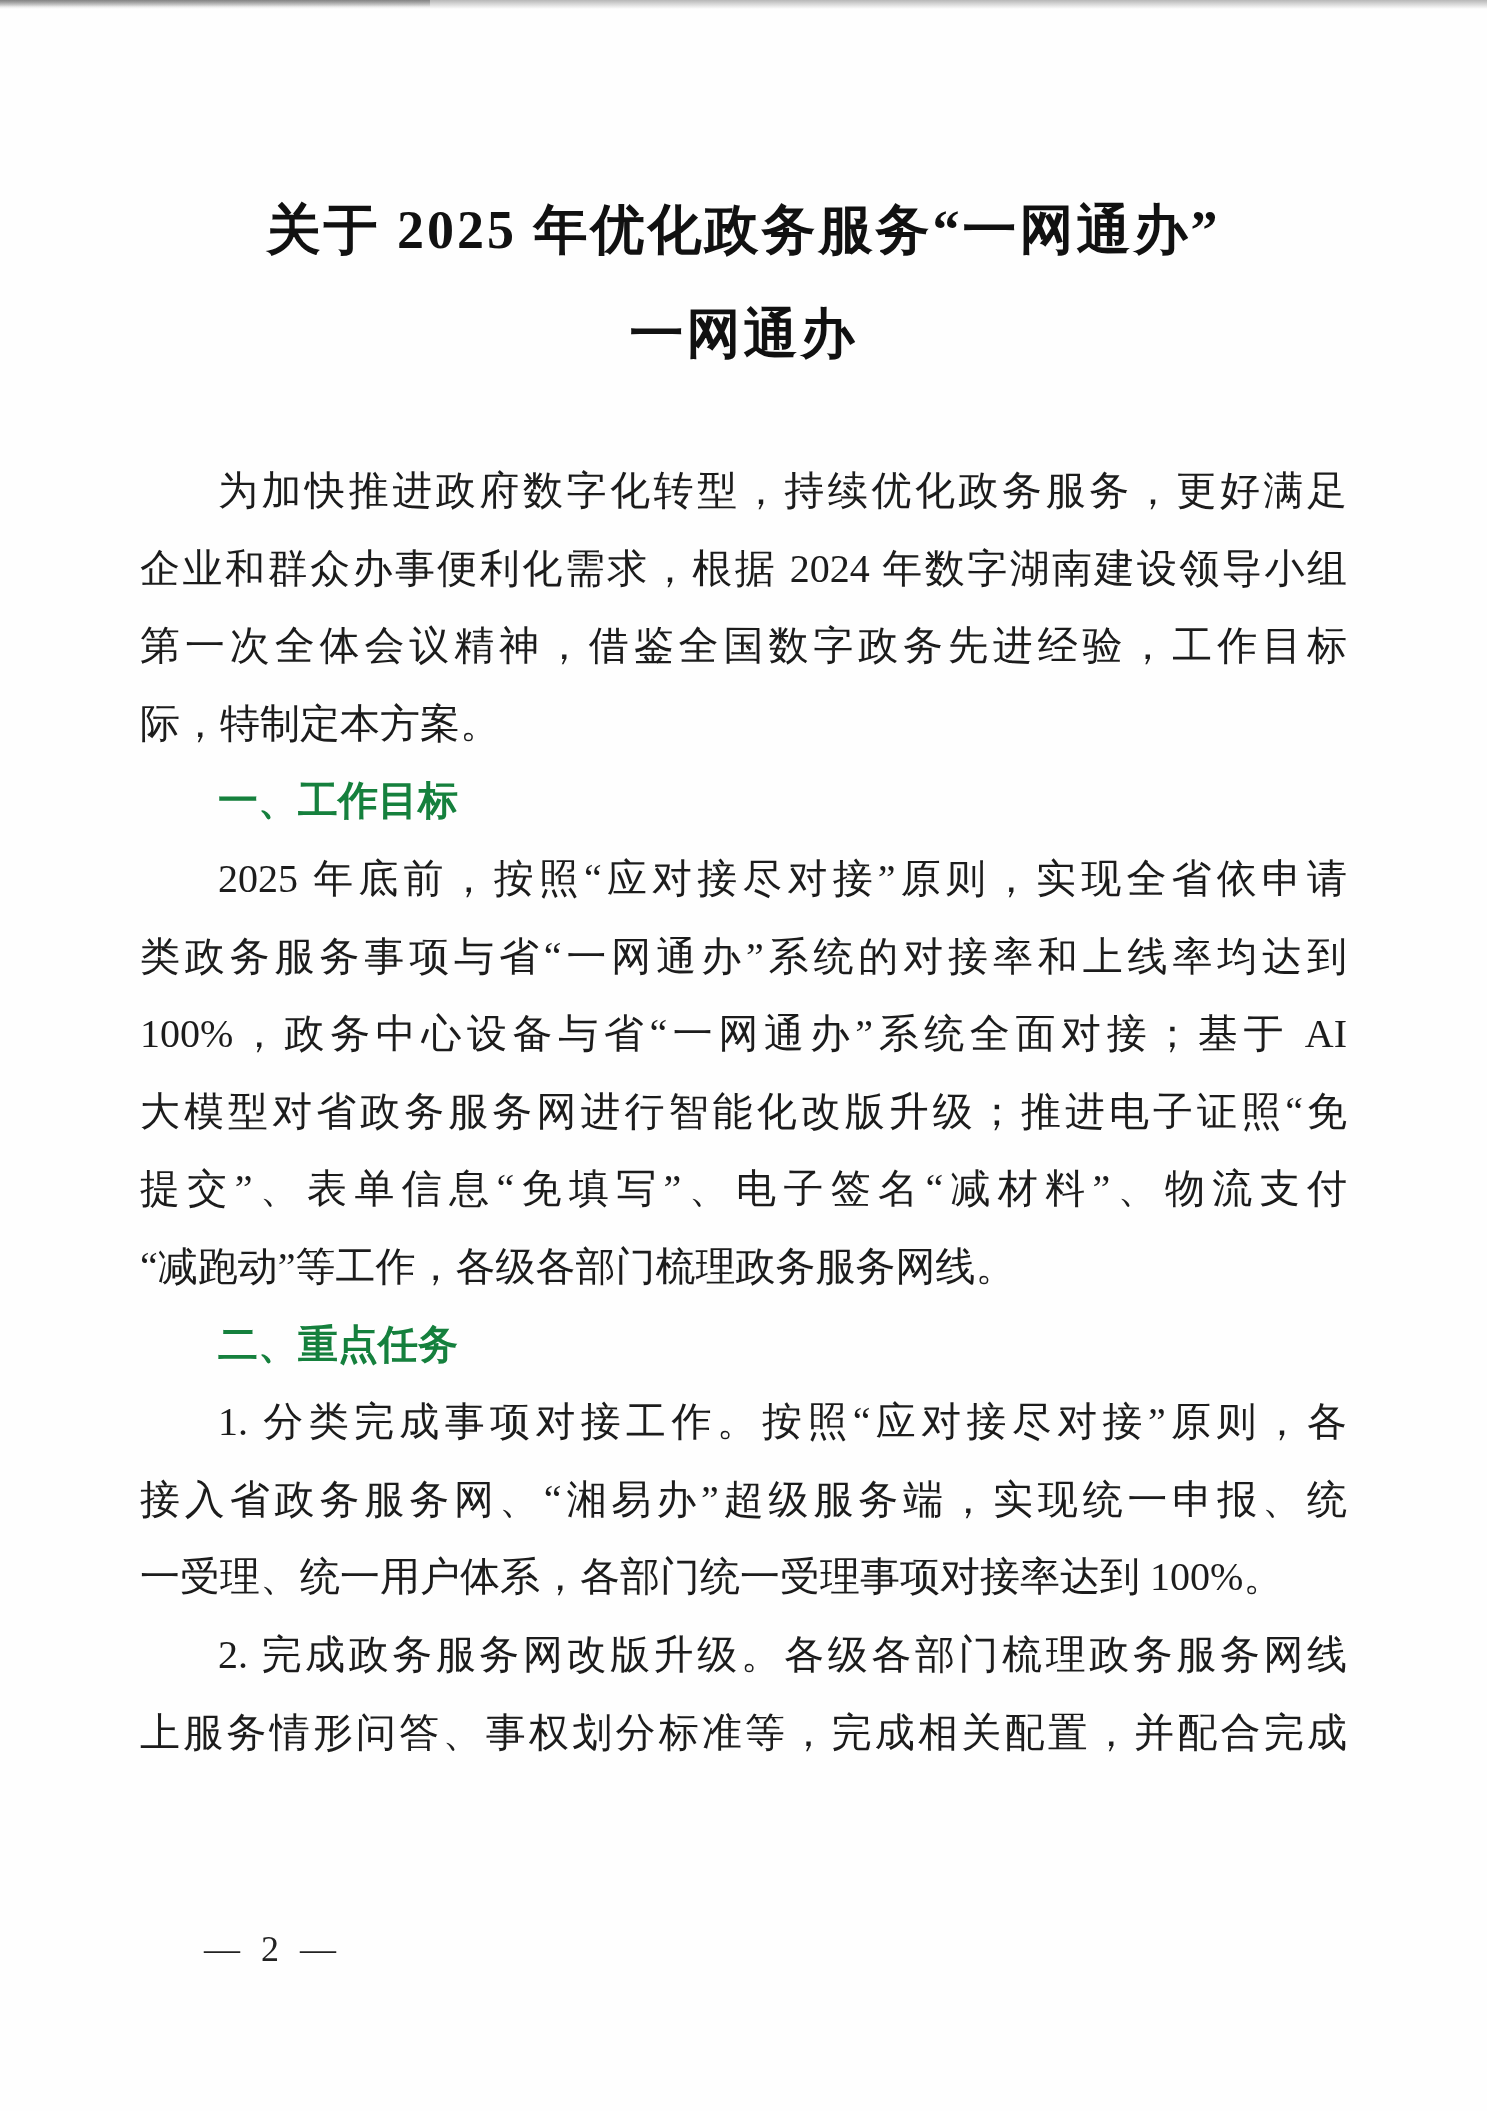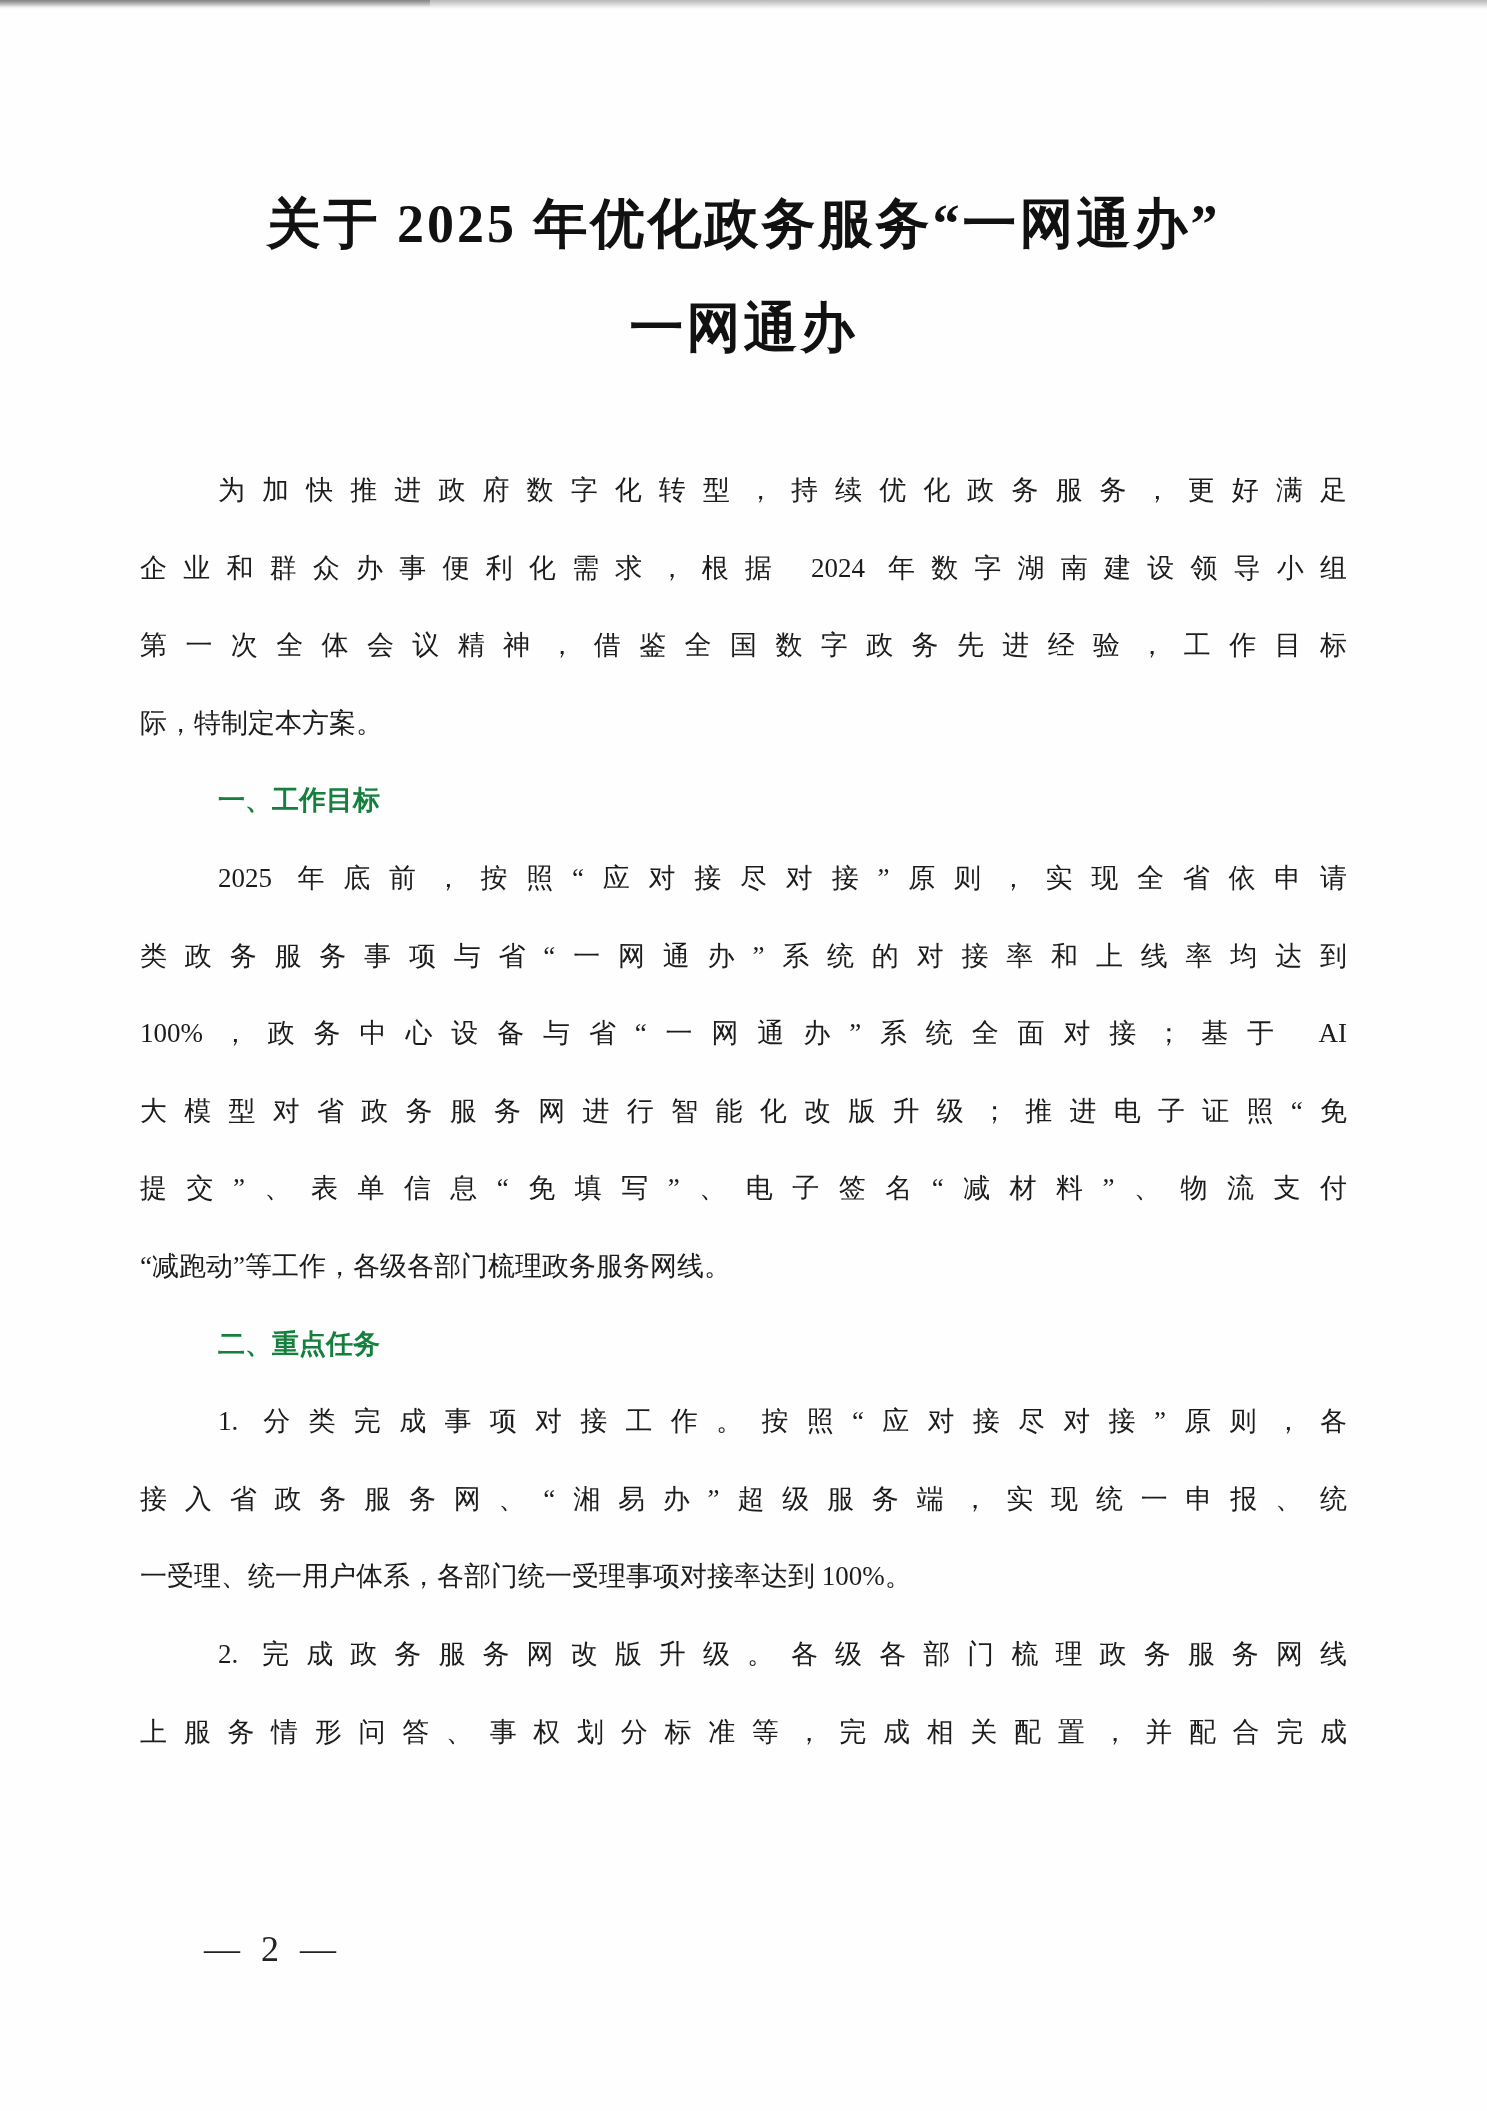--- a/index.html
+++ b/index.html
@@ -25,21 +25,21 @@
   }
   .scan-edge-dark-left {
     position: absolute;
     top: 0; left: 0;
     width: 430px;
     height: 7px;
     background: linear-gradient(to bottom, rgba(90,90,90,0.55), rgba(255,255,255,0));
   }
   .title-block {
     position: absolute;
-    top: 172px;
+    top: 178px;
     left: 0;
     width: 100%;
     text-align: center;
   }
   .title-line {
     font-size: 54px;
     font-weight: bold;
     line-height: 104px;
     letter-spacing: 3px;
     color: #111;
@@ -47,21 +47,21 @@
   }
   .body-block {
     position: absolute;
     top: 452px;
     left: 140px;
     width: 1207px;
   }
   .line {
     height: 77.6px;
     line-height: 77.6px;
-    font-size: 27px;
+    font-size: 40px;
     color: #1c1c1c;
     text-align: justify;
     text-align-last: justify;
     white-space: normal;
     overflow: hidden;
   }
   .line.lastline {
     text-align: center;
     text-align-last: left;
   }

